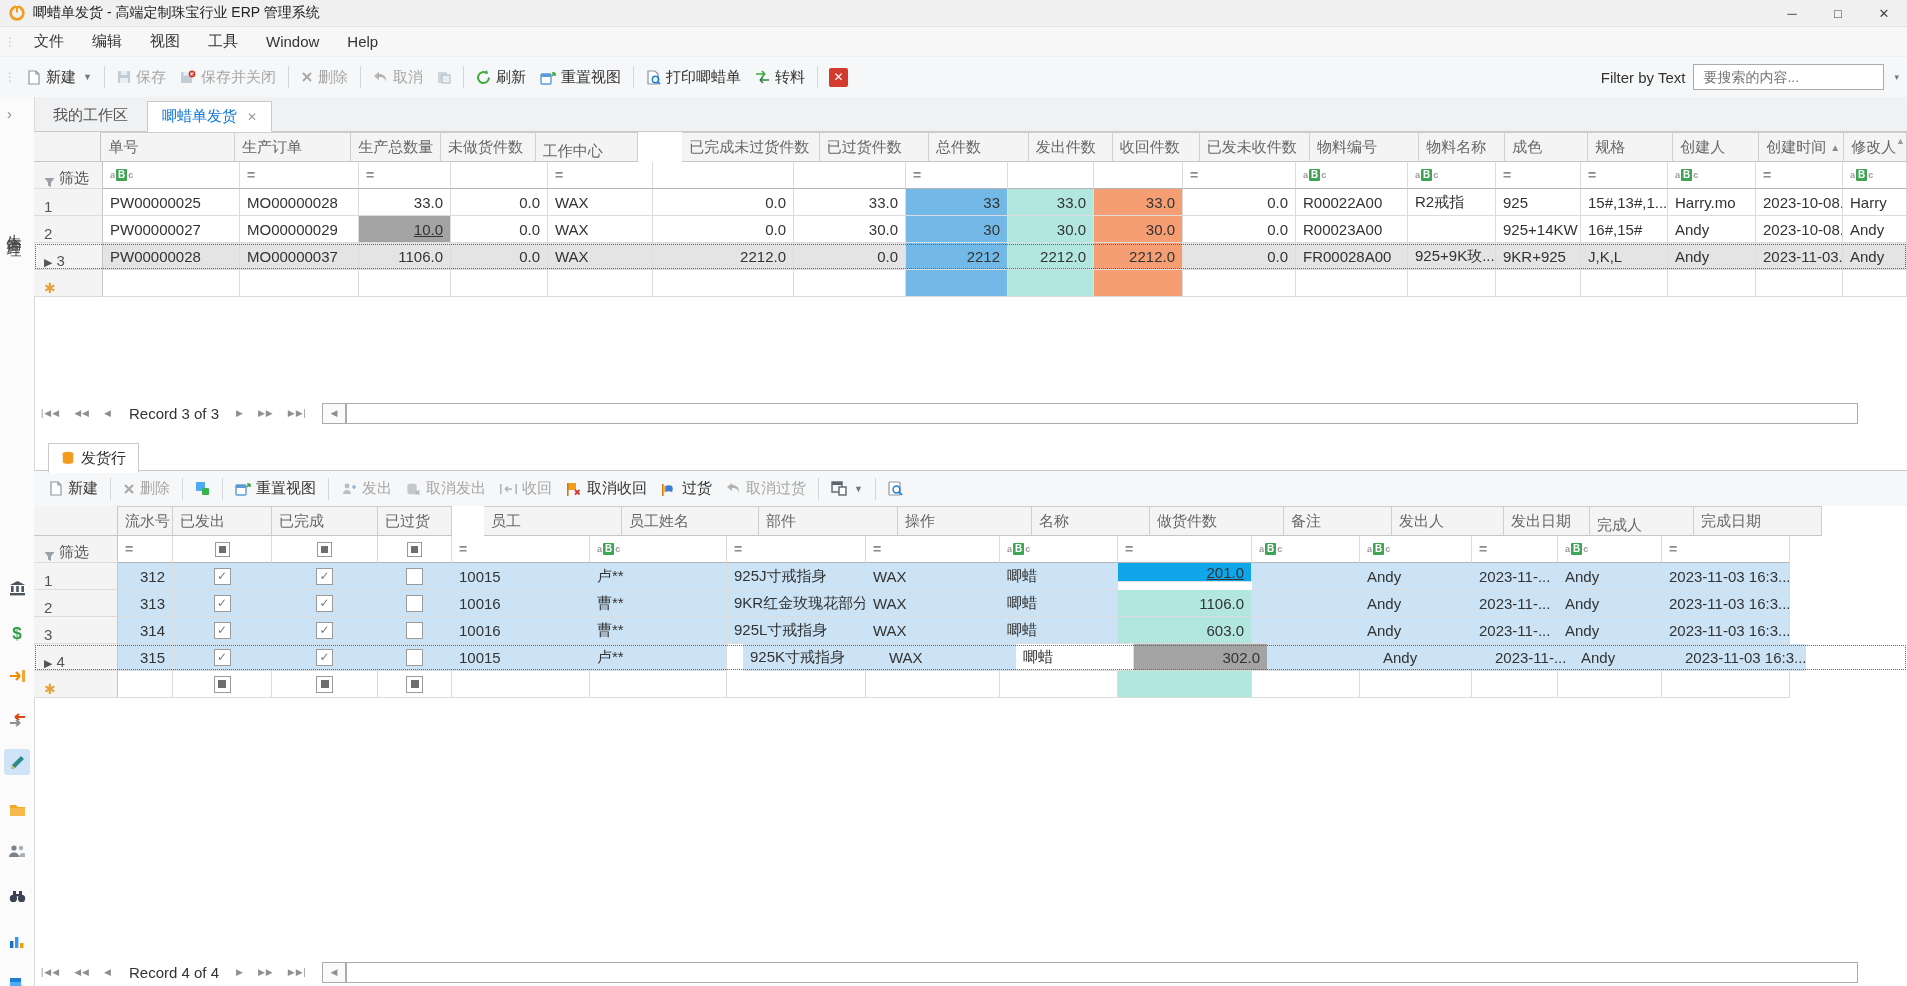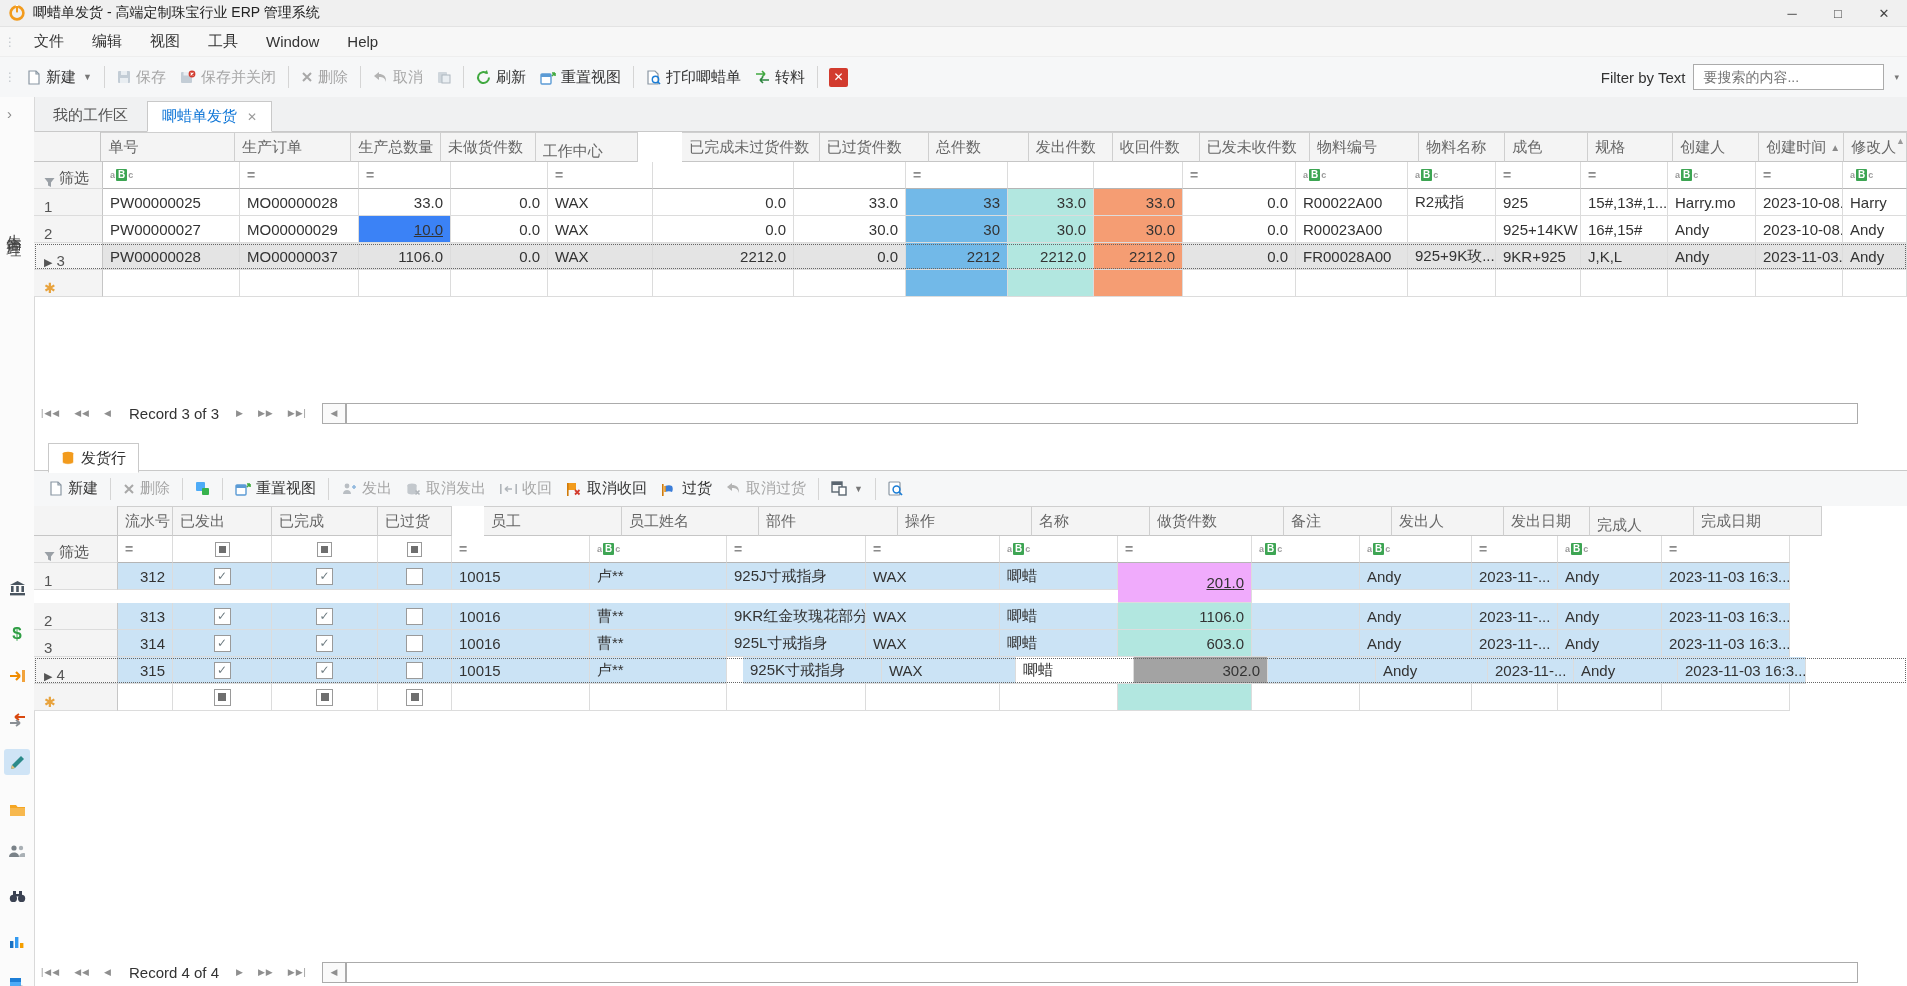--- a/index.html
+++ b/index.html
@@ -436,21 +436,21 @@
       <div class="g-cell" style="width: 88px; height: 27px; background: rgb(255, 255, 255);">Harry.mo</div>
       <div class="g-cell" style="width: 87px; height: 27px; background: rgb(255, 255, 255);">2023-10-08...</div>
       <div class="g-cell" style="width: 64px; height: 27px; background: rgb(255, 255, 255);">Harry</div>
     </div>
     <div class="g-row">
       <div class="g-ind" style="width: 69px; height: 27px;">
         <span>2</span>
       </div>
       <div class="g-cell" style="width: 137px; height: 27px; background: rgb(255, 255, 255);">PW00000027</div>
       <div class="g-cell" style="width: 119px; height: 27px; background: rgb(255, 255, 255);">MO00000029</div>
-      <div class="g-cell al-r" style="width: 92px; height: 27px; background: #3b82f6; text-decoration: underline;">10.0</div>
+      <div class="g-cell al-r" style="width: 92px; height: 27px; background: #a3a3a3; text-decoration: underline;">10.0</div>
       <div class="g-cell al-r" style="width: 97px; height: 27px; background: rgb(255, 255, 255);">0.0</div>
       <div class="g-cell" style="width: 105px; height: 27px; background: rgb(255, 255, 255);">WAX</div>
       <div class="g-cell al-r" style="width: 141px; height: 27px; background: rgb(255, 255, 255);">0.0</div>
       <div class="g-cell al-r" style="width: 112px; height: 27px; background: rgb(255, 255, 255);">30.0</div>
       <div class="g-cell al-r" style="width: 102px; height: 27px; background: rgb(114, 185, 232);">30</div>
       <div class="g-cell al-r" style="width: 86px; height: 27px; background: rgb(178, 231, 224);">30.0</div>
       <div class="g-cell al-r" style="width: 89px; height: 27px; background: rgb(245, 157, 115);">30.0</div>
       <div class="g-cell al-r" style="width: 113px; height: 27px; background: rgb(255, 255, 255);">0.0</div>
       <div class="g-cell" style="width: 112px; height: 27px; background: rgb(255, 255, 255);">R00023A00</div>
       <div class="g-cell" style="width: 88px; height: 27px; background: rgb(255, 255, 255);"></div>
@@ -773,21 +773,21 @@
         </span>
       </div>
       <div class="g-cell" style="width: 74px; height: 27px; background: rgb(203, 227, 245);">
         <span class="cb"></span>
       </div>
       <div class="g-cell" style="width: 138px; height: 27px; background: rgb(203, 227, 245);">10015</div>
       <div class="g-cell" style="width: 137px; height: 27px; background: rgb(203, 227, 245);">卢**</div>
       <div class="g-cell" style="width: 139px; height: 27px; background: rgb(203, 227, 245);">925J寸戒指身</div>
       <div class="g-cell" style="width: 134px; height: 27px; background: rgb(203, 227, 245);">WAX</div>
       <div class="g-cell" style="width: 118px; height: 27px; background: rgb(203, 227, 245);">唧蜡</div>
-      <div class="g-cell al-r" style="width: 134px; height: 40px; background: #f0abfc; text-decoration: underline;">201.0</div>
+      <div class="g-cell al-r" style="width: 134px; height: 19px; background: #0ea5e9; text-decoration: underline;">201.0</div>
       <div class="g-cell" style="width: 108px; height: 27px; background: rgb(203, 227, 245);"></div>
       <div class="g-cell" style="width: 112px; height: 27px; background: rgb(203, 227, 245);">Andy</div>
       <div class="g-cell" style="width: 86px; height: 27px; background: rgb(203, 227, 245);">2023-11-...</div>
       <div class="g-cell" style="width: 104px; height: 27px; background: rgb(203, 227, 245);">Andy</div>
       <div class="g-cell" style="width: 128px; height: 27px; background: rgb(203, 227, 245);">2023-11-03 16:3...</div>
     </div>
     <div class="g-row">
       <div class="g-ind" style="width: 84px; height: 27px;">
         <span>2</span>
       </div>

